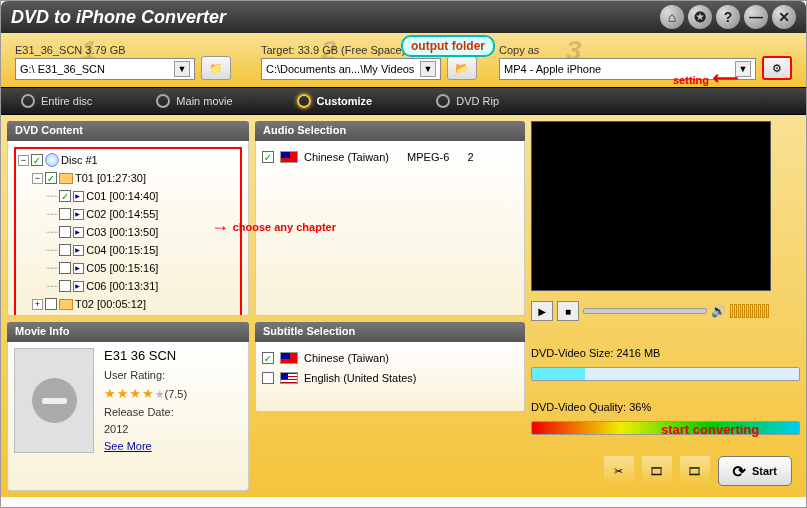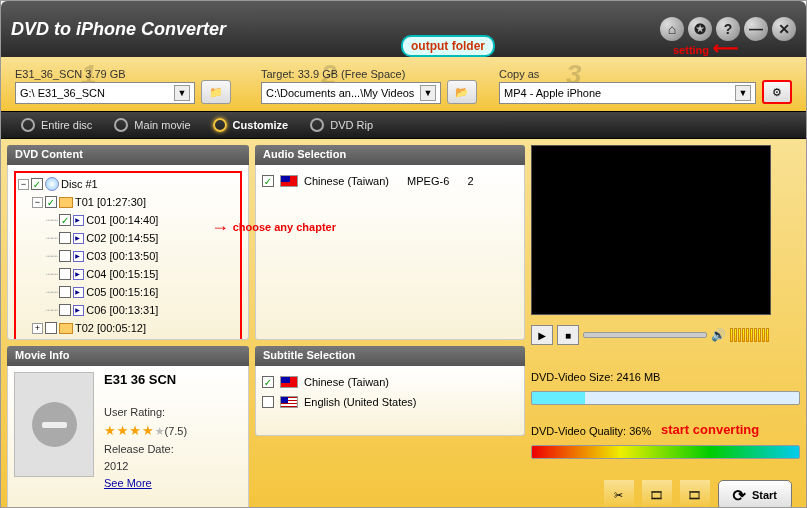--- a/index.html
+++ b/index.html
@@ -1,27 +1,27 @@
 <!DOCTYPE html>
 <html><head>
 <meta charset="utf-8">
 <style>
   *{box-sizing:border-box;margin:0;padding:0;font-family:Tahoma,Arial,sans-serif;font-size:11px}
   body{width:807px;height:508px;background:#fff;position:relative;overflow:hidden;border:1px solid #999}
-  .titlebar{height:56px;background:linear-gradient(#5a5a5a,#2a2a2a);display:flex;align-items:center;padding:8px 10px;border-radius:6px 6px 0 0}
+  .titlebar{height:32px;background:linear-gradient(#5a5a5a,#2a2a2a);display:flex;align-items:center;padding:8px 10px;border-radius:6px 6px 0 0}
   .title{color:#fff;font-size:18px;font-style:italic;font-weight:bold;flex:1}
   .winbtn{width:24px;height:24px;border-radius:50%;background:radial-gradient(circle at 30% 30%,#ddd,#888);margin-left:4px;display:flex;align-items:center;justify-content:center;color:#222;font-weight:bold;font-size:14px;cursor:pointer}
   .optbar{height:54px;background:linear-gradient(#f9e193,#f4c43b);display:flex;align-items:flex-end;padding:0 14px 7px;gap:6px}
   .optcol{display:flex;flex-direction:column;gap:2px}
   .optlabel{font-size:11px;color:#333}
   .combo{height:22px;background:#fff;border:1px solid #888;display:flex;align-items:center;padding:0 4px;position:relative}
   .combo-arrow{width:16px;height:16px;background:#eee;border:1px solid #999;display:flex;align-items:center;justify-content:center;font-size:9px;margin-left:auto}
   .sqbtn{width:30px;height:24px;background:linear-gradient(#f8f8f8,#ddd);border:1px solid #999;border-radius:3px;display:flex;align-items:center;justify-content:center;cursor:pointer}
   .gear{width:30px;height:24px;border:2px solid red;display:flex;align-items:center;justify-content:center;background:linear-gradient(#f8f8f8,#ddd);border-radius:3px;cursor:pointer}
-  .tabbar{height:28px;background:linear-gradient(#444,#1a1a1a);display:flex;align-items:center;padding:0 20px;gap:22px;border-top:1px solid #000;border-bottom:1px solid #000}
+  .tabbar{height:28px;background:linear-gradient(#444,#1a1a1a);display:flex;align-items:center;padding:0 20px;gap:64px;border-top:1px solid #000;border-bottom:1px solid #000}
   .tab{color:#ddd;display:flex;align-items:center;gap:6px;font-size:12px;cursor:pointer}
   .tab.active{color:#fff;font-weight:bold}
   .tabicon{width:14px;height:14px;border:2px solid #aaa;border-radius:50%}
   .tab.active .tabicon{border-color:#f4c43b;box-shadow:0 0 4px #f4c43b}
   .main{display:flex;height:calc(508px - 40px - 54px - 28px - 4px);background:linear-gradient(#f9e193,#f4c43b);padding:6px;gap:6px}
   .col{display:flex;flex-direction:column;gap:6px}
   .panelhdr{height:20px;background:linear-gradient(#777,#555);color:#fff;font-weight:bold;padding:3px 8px;border-radius:3px 3px 0 0;font-size:11px}
   .panelbody{background:linear-gradient(#fff,#f9f2d8);border:1px solid #ccc;border-top:none;border-radius:0 0 3px 3px;padding:6px;flex:1;overflow:hidden}
   .panel{display:flex;flex-direction:column}
   .tree-wrap{border:2px solid red;padding:2px;margin-bottom:2px}
@@ -30,21 +30,21 @@
   .chk{width:12px;height:12px;border:1px solid #666;display:flex;align-items:center;justify-content:center;font-size:10px;color:#090;background:#fff;flex-shrink:0;cursor:pointer}
   .discicon{width:14px;height:14px;border-radius:50%;background:radial-gradient(#fff,#8cf);border:1px solid #88c;flex-shrink:0}
   .foldicon{width:14px;height:11px;background:#fc6;border:1px solid #c82;flex-shrink:0}
   .chapicon{width:11px;height:11px;border:1px solid #66c;background:#fff;position:relative;flex-shrink:0}
   .chapicon::after{content:"▶";font-size:6px;color:#008;position:absolute;top:0;left:1px}
   .dots{color:#aaa;letter-spacing:-1px}
   .movieinfo{display:flex;gap:10px}
   .poster{width:80px;height:105px;background:#e0e0e0;border:1px solid #bbb;display:flex;align-items:center;justify-content:center}
   .nodisc{width:45px;height:45px;border-radius:50%;background:#aaa;position:relative}
   .nodisc::after{content:"";position:absolute;left:10px;right:10px;top:20px;height:6px;background:#eee;border-radius:2px}
-  .mi-title{font-weight:bold;font-size:13px;margin-bottom:19px}
+  .mi-title{font-weight:normal;font-size:13px;margin-bottom:6px}
   .mi-row{margin-bottom:5px;font-size:11px;color:#333}
   .stars{color:#f7a000;font-size:13px;letter-spacing:1px}
   .seemore{color:#00a;text-decoration:underline;cursor:pointer}
   .sel-row{display:flex;align-items:center;gap:6px;height:20px;font-size:11px}
   .flag-tw{width:18px;height:12px;background:#e00;position:relative;border:1px solid #999;flex-shrink:0}
   .flag-tw::before{content:"";position:absolute;width:9px;height:6px;background:#00a;top:0;left:0}
   .flag-us{width:18px;height:12px;background:linear-gradient(#b00 50%,#fff 50%);background-size:100% 3px;position:relative;border:1px solid #999;flex-shrink:0}
   .flag-us::before{content:"";position:absolute;width:7px;height:6px;background:#00a;top:0;left:0}
   .preview{width:240px;height:170px;background:#000;border:1px solid #555}
   .pctrl{display:flex;align-items:center;gap:4px;margin-top:4px}
@@ -279,15 +279,15 @@
         </div>
       <div class="startbtn">
         <span style="font-size:16px">⟳</span>
         <span>Start</span>
       </div>
     </div>
   </div>
 </div>
 
 <div class="annot annot-box" style="left:400px;top:34px">output folder</div>
-<div class="annot" style="left:672px;top:36px"><span>setting</span> <span class="arrow-r">⟵</span></div>
+<div class="annot" style="left:672px;top:66px"><span>setting</span> <span class="arrow-r">⟵</span></div>
 <div class="annot" style="left:210px;top:214px"><span class="arrow-r">→</span> <span>choose any chapter</span></div>
 <div class="annot" style="left:660px;top:421px">start converting</div>
 
 </body></html>

